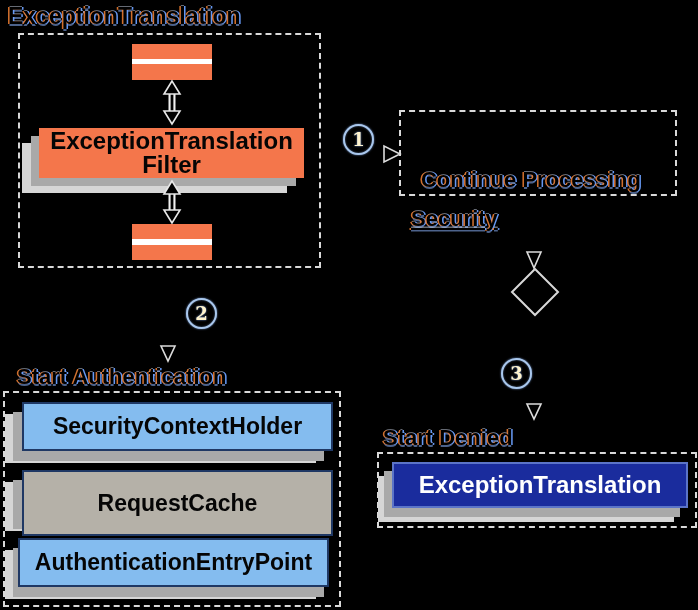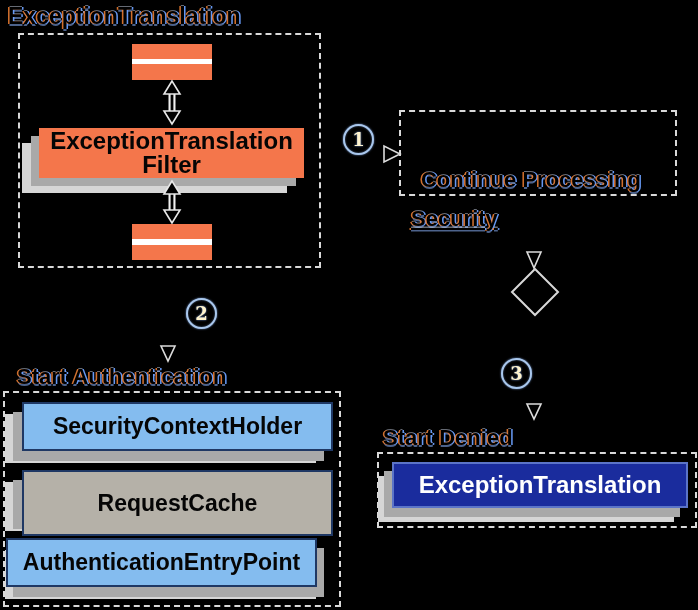--- a/index.html
+++ b/index.html
@@ -126,21 +126,21 @@
   </div>
 
   <div class="abs shadow-light" style="left:5px; top:482px; width:311px; height:49px;"></div>
   <div class="abs shadow-mid" style="left:13px; top:480px; width:311px; height:49px;"></div>
   <div class="abs solid-box gray-box" style="left:22px; top:470px; width:311px; height:66px;">
     <span>RequestCache</span>
   </div>
 
   <div class="abs shadow-light" style="left:5px; top:550px; width:311px; height:49px;"></div>
   <div class="abs shadow-mid" style="left:13px; top:548px; width:311px; height:49px;"></div>
-  <div class="abs solid-box blue-box" style="left:6px; top:538px; width:311px; height:49px;">
+  <div class="abs solid-box blue-box" style="left:18px; top:538px; width:311px; height:49px;">
     <span>AuthenticationEntryPoint</span>
   </div>
 
   <div class="abs fringe title-md" style="left:383px; top:425px;">Start Denied</div>
 
   <div class="abs dashed" style="left:377px; top:452px; width:320px; height:76px;"></div>
 
   <div class="abs shadow-light" style="left:378px; top:476px; width:296px; height:46px;"></div>
   <div class="abs shadow-mid" style="left:384px; top:471px; width:296px; height:46px;"></div>
   <div class="abs solid-box navy-box" style="left:392px; top:462px; width:296px; height:46px;">

